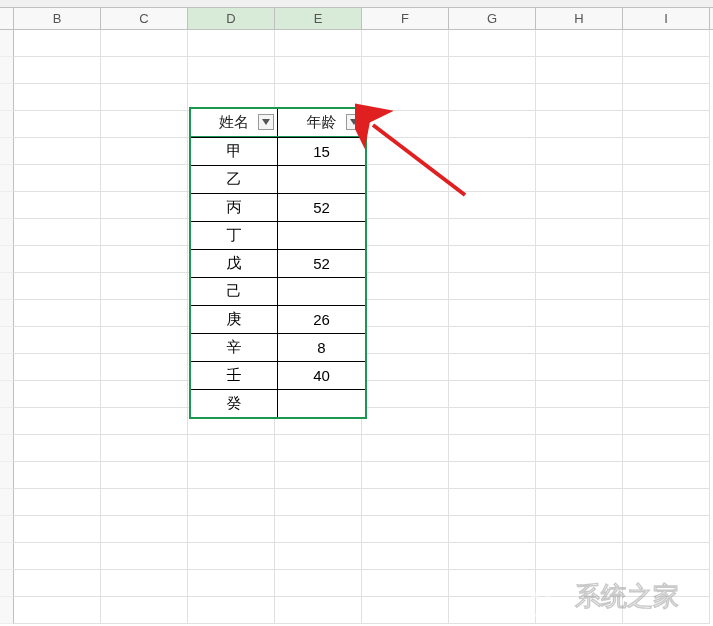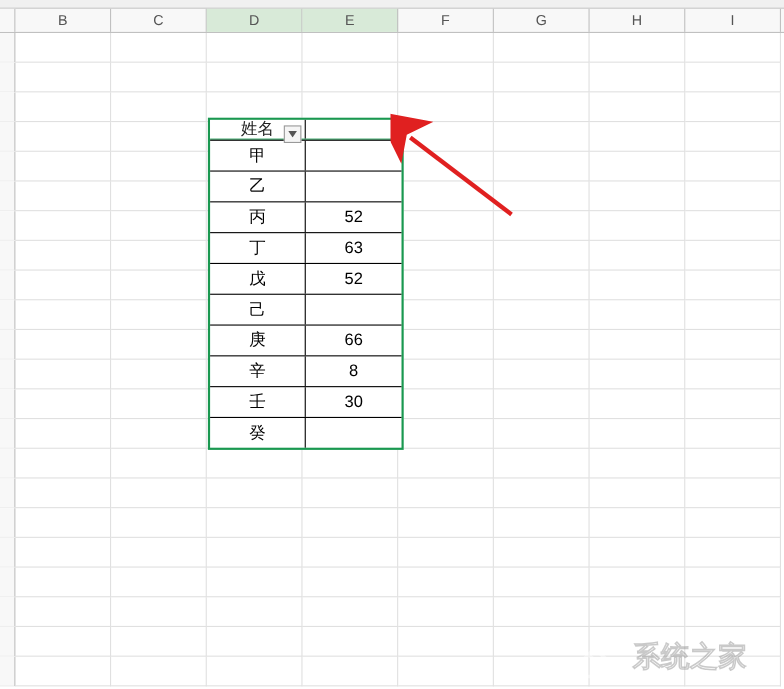--- a/index.html
+++ b/index.html
@@ -66,21 +66,21 @@
       border: 2px solid #1a9850;
       background: #fff;
     }
     .table-header-row {
       display: flex;
       background: #fff;
       border-bottom: 1px solid #1a9850;
     }
     .th-cell {
       width: 87px;
-      height: 17px;
+      height: 27px;
       display: flex;
       align-items: center;
       justify-content: center;
       font-size: 15px;
       color: #222;
       position: relative;
     }
     .th-cell:first-child {
       border-right: 1px solid #000;
     }
@@ -396,54 +396,62 @@
 <div class="data-table">
   <div class="table-header-row">
     <div class="th-cell">
       <span>姓名</span>
       <div class="filter-btn">
         <svg width="8" height="6" viewBox="0 0 8 6">
             <path d="M0 0 L8 0 L4 6 Z" fill="#555"></path>
           </svg>
       </div>
     </div>
+    <div class="th-cell">
+      <span>年龄</span>
+      <div class="filter-btn">
+        <svg width="8" height="6" viewBox="0 0 8 6">
+            <path d="M0 0 L8 0 L4 6 Z" fill="#555"></path>
+          </svg>
+      </div>
+    </div>
   </div>
   <div class="data-body" id="table-body">
       <div class="table-row" style="border-top: none;">
         <div class="td-cell">甲</div>
+        <div class="td-cell">15</div>
       </div>
       <div class="table-row">
         <div class="td-cell">乙</div>
       </div>
       <div class="table-row">
         <div class="td-cell">丙</div>
         <div class="td-cell">52</div>
       </div>
       <div class="table-row">
         <div class="td-cell">丁</div>
-        <div class="td-cell">63</div>
       </div>
       <div class="table-row">
         <div class="td-cell">戊</div>
         <div class="td-cell">52</div>
       </div>
       <div class="table-row">
         <div class="td-cell">己</div>
       </div>
       <div class="table-row">
         <div class="td-cell">庚</div>
-        <div class="td-cell">66</div>
+        <div class="td-cell">26</div>
       </div>
       <div class="table-row">
         <div class="td-cell">辛</div>
         <div class="td-cell">8</div>
       </div>
       <div class="table-row">
         <div class="td-cell">壬</div>
-        <div class="td-cell">30</div>
+        <div class="td-cell">40</div>
       </div>
       <div class="table-row">
         <div class="td-cell">癸</div>
       </div>
     </div>
 </div>
 
 <svg class="arrow" width="130" height="120" viewBox="0 0 130 120">
   <defs>
     <marker id="ah" markerWidth="12" markerHeight="12" refX="2" refY="6" orient="auto">

